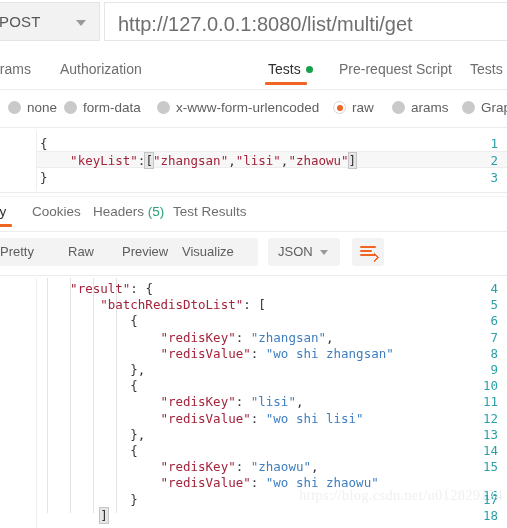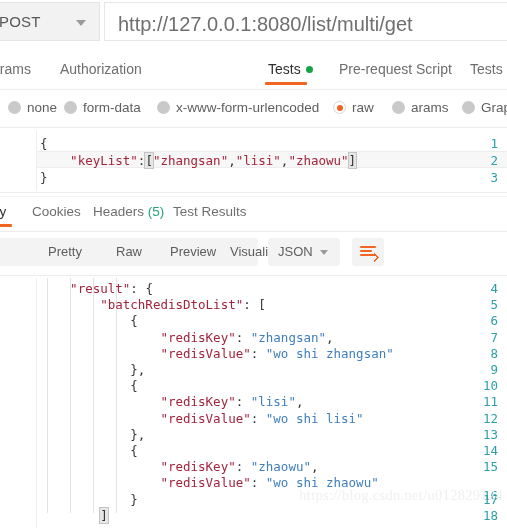--- a/index.html
+++ b/index.html
@@ -237,21 +237,20 @@
     height: 28px;
     background: #f3f3f3;
     border-radius: 3px;
   }
   .seg {
     position: absolute;
     top: 6px;
     font-size: 13px;
     color: #5d5d5d;
     white-space: nowrap;
-    margin-left: 48px;
   }
   .fmt-box {
     position: absolute;
     left: 268px; top: 0;
     width: 72px; height: 28px;
     background: #f3f3f3;
     border-radius: 3px;
   }
   .fmt-label {
     position: absolute;

